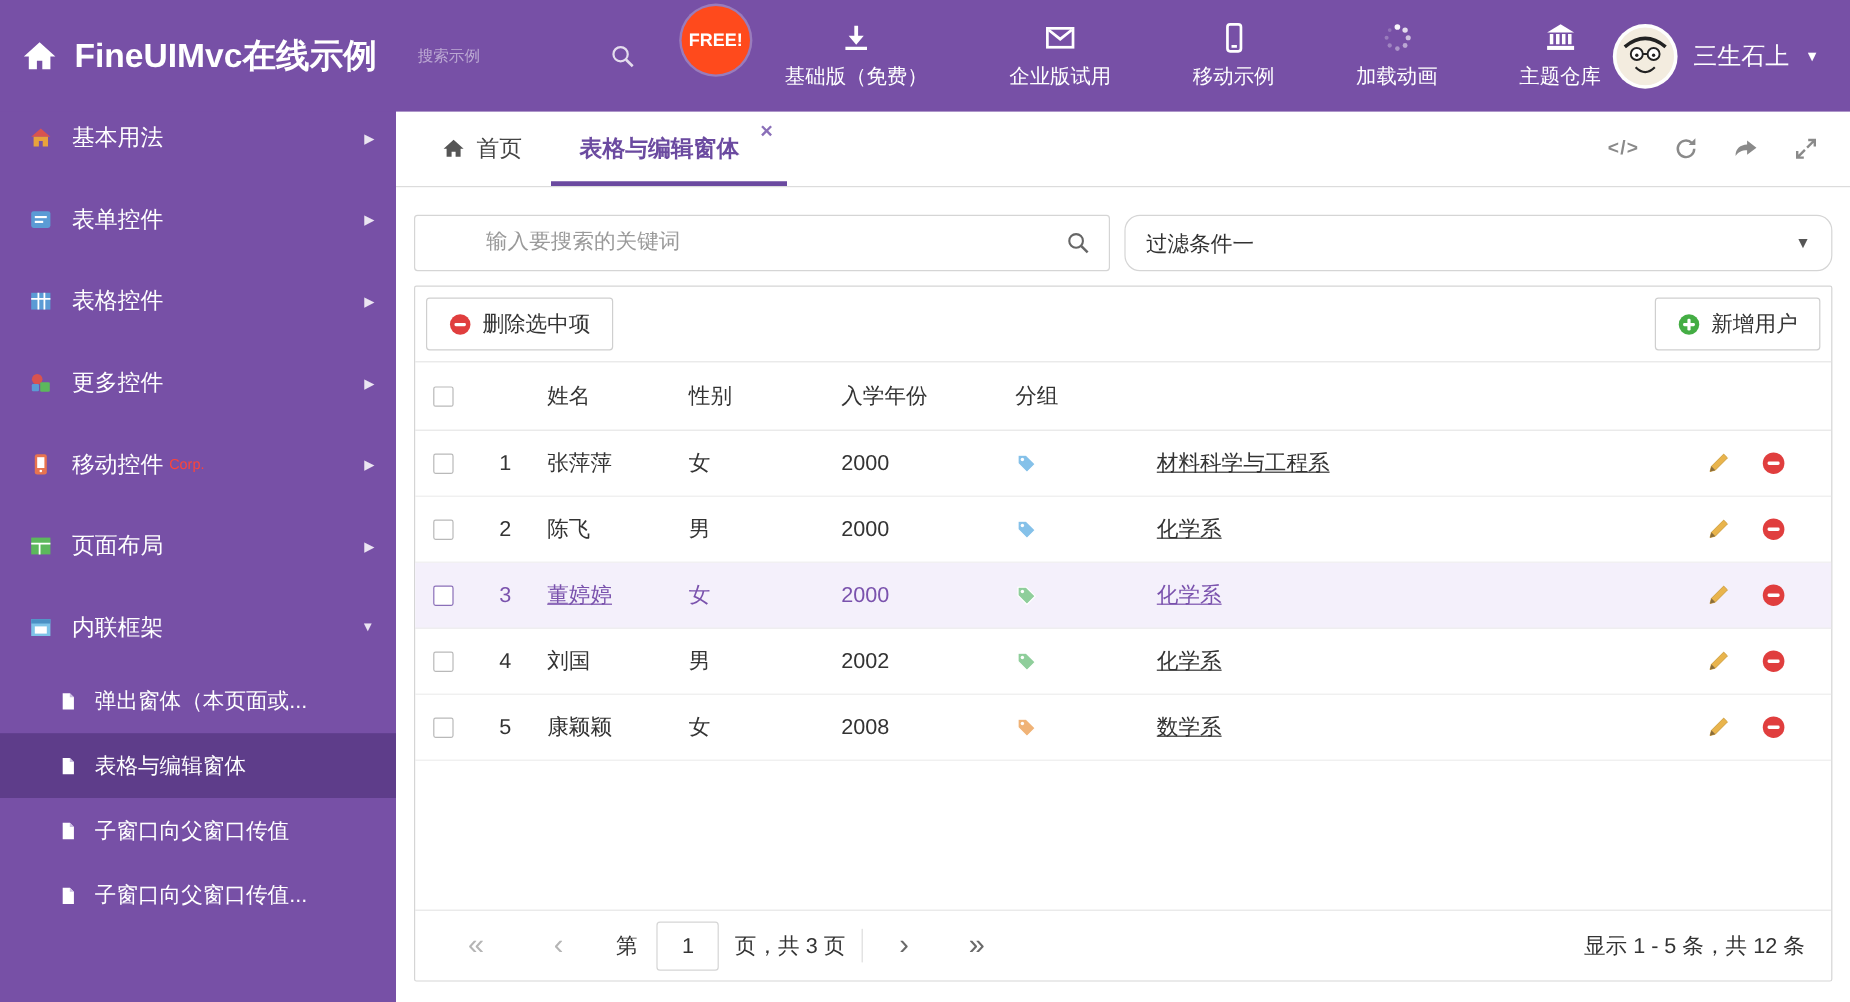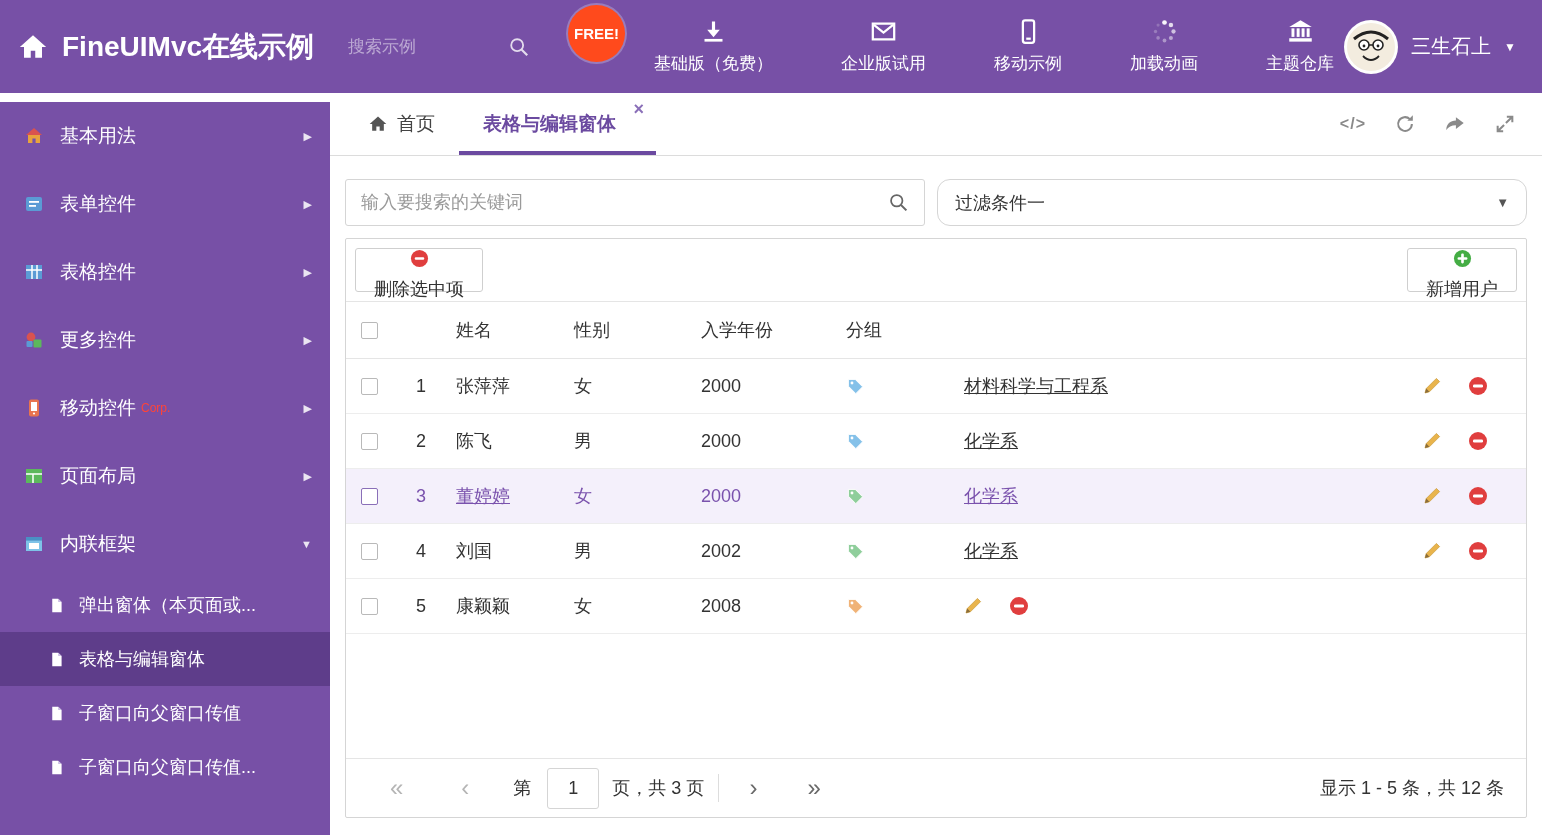--- a/index.html
+++ b/index.html
@@ -4,35 +4,35 @@
 <style>
   * { margin:0; padding:0; box-sizing:border-box; }
   html,body { width:1542px; height:835px; font-family:"Liberation Sans","DejaVu Sans",sans-serif; background:#fff; overflow:hidden; }
   .app { position:relative; width:1542px; height:835px; }
 
   
   .topbar { position:absolute; top:0; left:0; width:100%; height:93px; background:#7750A6; display:flex; align-items:center; z-index:5; }
   .logo-icon { width:30px; height:30px; margin-left:18px; flex:none; }
   .app-title { color:#fff; font-size:28px; font-weight:bold; margin-left:14px; white-space:nowrap; }
   .top-search { display:flex; align-items:center; margin-left:34px; width:210px; }
-  .top-search input { background:transparent; border:none; outline:none; font-size:17px; color:#86efac; width:160px; font-family:inherit; }
+  .top-search input { background:transparent; border:none; outline:none; font-size:13px; color:#86efac; width:160px; font-family:inherit; }
   .top-search input::placeholder { color:rgba(255,255,255,.5); }
   .top-search .mag { width:22px; height:22px; color:rgba(255,255,255,.8); }
   .top-nav { display:flex; align-items:flex-end; gap:68px; margin-left:96px; }
   .nav-item { display:flex; flex-direction:column; align-items:center; gap:7px; color:#fff; cursor:pointer; position:relative; }
   .nav-item .nicon { width:27px; height:27px; }
   .nav-item .nlabel { font-size:17px; white-space:nowrap; }
   .free-badge { position:absolute; left:-86px; top:-13px; width:57px; height:57px; border-radius:50%; background:#FF4A1C; color:#fff; display:flex; align-items:center; justify-content:center; font-size:15px; font-weight:bold; box-shadow:0 0 0 2px rgba(255,255,255,.25); }
   .user-area { margin-left:auto; margin-right:26px; display:flex; align-items:center; gap:13px; color:#fff; cursor:pointer; }
   .avatar { width:54px; height:54px; border-radius:50%; border:3px solid rgba(255,255,255,.9); overflow:hidden; background:#f5f0e8; flex:none; }
   .user-name { font-size:20px; white-space:nowrap; }
   .caret { font-size:12px; color:#fff; }
 
   
-  .sidebar { position:absolute; top:102px; left:0; width:330px; bottom:0; background:#7750A6; overflow:hidden; }
+  .sidebar { position:absolute; top:81px; left:0; width:330px; bottom:0; background:#7750A6; overflow:hidden; }
   .side-item { height:68px; display:flex; align-items:center; padding:0 18px 0 24px; color:#fff; font-size:19px; cursor:pointer; }
   .side-item .sicon { width:20px; height:20px; margin-right:16px; flex:none; }
   .side-item .chev { margin-left:auto; font-size:11px; color:rgba(255,255,255,.85); }
   .corp-badge { color:#FF4438; font-size:12px; margin-left:5px; }
   .side-sub { height:54px; display:flex; align-items:center; padding-left:48px; color:#fff; font-size:18px; cursor:pointer; }
   .side-sub .ficon { width:17px; height:17px; margin-right:14px; flex:none; }
   .side-sub.active { background:#5E3D8A; }
 
   
   .main { position:absolute; left:330px; top:93px; right:0; bottom:0; background:#fff; }
@@ -41,29 +41,29 @@
   .tab.home-tab { margin-left:14px; }
   .tab .home-glyph { width:20px; height:20px; color:#555; }
   .tab.active { color:#6B4AA0; font-weight:bold; box-shadow:inset 0 -4px 0 #6B4AA0; padding-right:40px; }
   .tab-close { position:absolute; top:7px; right:12px; font-size:18px; color:#8a6fb8; font-weight:bold; line-height:1; cursor:pointer; }
   .tab-actions { margin-left:auto; display:flex; align-items:center; gap:28px; margin-right:26px; color:#8a8a8a; }
   .tab-actions .ticon { width:22px; height:22px; cursor:pointer; }
   .code-glyph { font-size:16px; font-weight:bold; color:#8a8a8a; letter-spacing:1px; cursor:pointer; }
 
   .filter-row { display:flex; gap:12px; padding:23px 15px 0 15px; }
   .search-box { width:580px; height:47px; border:1px solid #D5D5D5; border-radius:3px; display:flex; align-items:center; padding:0 15px; background:#fff; }
-  .search-box input { flex:1; border:none; outline:none; font-size:18px; color:#0c4a6e; font-family:Liberation Mono, monospace; }
+  .search-box input { flex:1; border:none; outline:none; font-size:18px; color:#0c4a6e; font-family:Liberation Mono, monospace;margin-left:44px; }
   .search-box input::placeholder { color:#9a9a9a; }
   .search-box .mag { width:21px; height:21px; color:#666; flex:none; }
   .filter-box { flex:1; height:47px; border:1px solid #D5D5D5; border-radius:13px; display:flex; align-items:center; padding:0 17px; font-size:18px; color:#333; cursor:pointer; background:#fff; }
   .filter-box .dcaret { margin-left:auto; font-size:13px; color:#555; }
 
   .panel { margin:12px 15px 0 15px; border:1px solid #D5D5D5; border-radius:2px; height:580px; display:flex; flex-direction:column; background:#fff; }
   .toolbar { padding:9px; display:flex; align-items:center; }
-  .btn { height:44px; border:1px solid #CFCFCF; border-radius:3px; background:#fff; display:flex; align-items:center; gap:9px; padding:0 18px; font-size:18px; color:#333; cursor:pointer; font-family:inherit;flex-direction:column; }
+  .btn { height:44px; border:1px solid #CFCFCF; border-radius:3px; background:#fff; display:flex; align-items:center; gap:9px; padding:0 18px; font-size:18px; color:#333; cursor:pointer; font-family:inherit; }
   .btn .bicon { width:19px; height:19px; flex:none; }
   .btn-add { margin-left:auto; }
 
   .thead, .trow { display:flex; align-items:center; }
   .thead { height:58px; border-top:1px solid #E5E5E5; border-bottom:1px solid #E5E5E5; font-size:18px; color:#333; }
   .trow { height:55px; border-bottom:1px solid #EDEDED; font-size:18px; color:#333; }
   .cell { display:flex; align-items:center; }
   .c-check { width:55px; padding-left:15px; }
   .c-num { width:40px; justify-content:center; }
   .c-name { width:118px; padding-left:15px; }
@@ -482,20 +482,23 @@
             <span class="cell-name-text">康颖颖</span>
           </span>
         <span class="cell c-gender">女</span>
         <span class="cell c-year">2008</span>
         <span class="cell c-tag">
             <svg class="tag-svg" viewBox="0 0 20 20">
               <path d="M2.5 2.5h7.2l7.8 7.8-7.2 7.2-7.8-7.8Z" stroke="#fff" stroke-width="1" style="fill: rgb(240, 179, 119);"></path>
               <circle cx="6.3" cy="6.3" r="1.5" fill="#fff"></circle>
             </svg>
           </span>
+        <span class="cell c-major">
+            <a class="major-link">数学系</a>
+          </span>
         <span class="cell c-actions">
           <svg class="act-icon" viewBox="0 0 20 20">
               <path d="M3 17l1.2-4.4L14.4 2.4l3.2 3.2L7.4 15.8Z" fill="#E9B44C" stroke="#C99A3A" stroke-width=".7"></path>
               <path d="M3 17l1.2-4.4 3.2 3.2Z" fill="#8a6d3b"></path>
             </svg>
           <svg class="act-icon" viewBox="0 0 20 20">
               <circle cx="10" cy="10" r="9" fill="#E03E3E"></circle>
               <rect x="5" y="8.6" width="10" height="2.8" rx="1.2" fill="#fff"></rect>
             </svg>
         </span>

